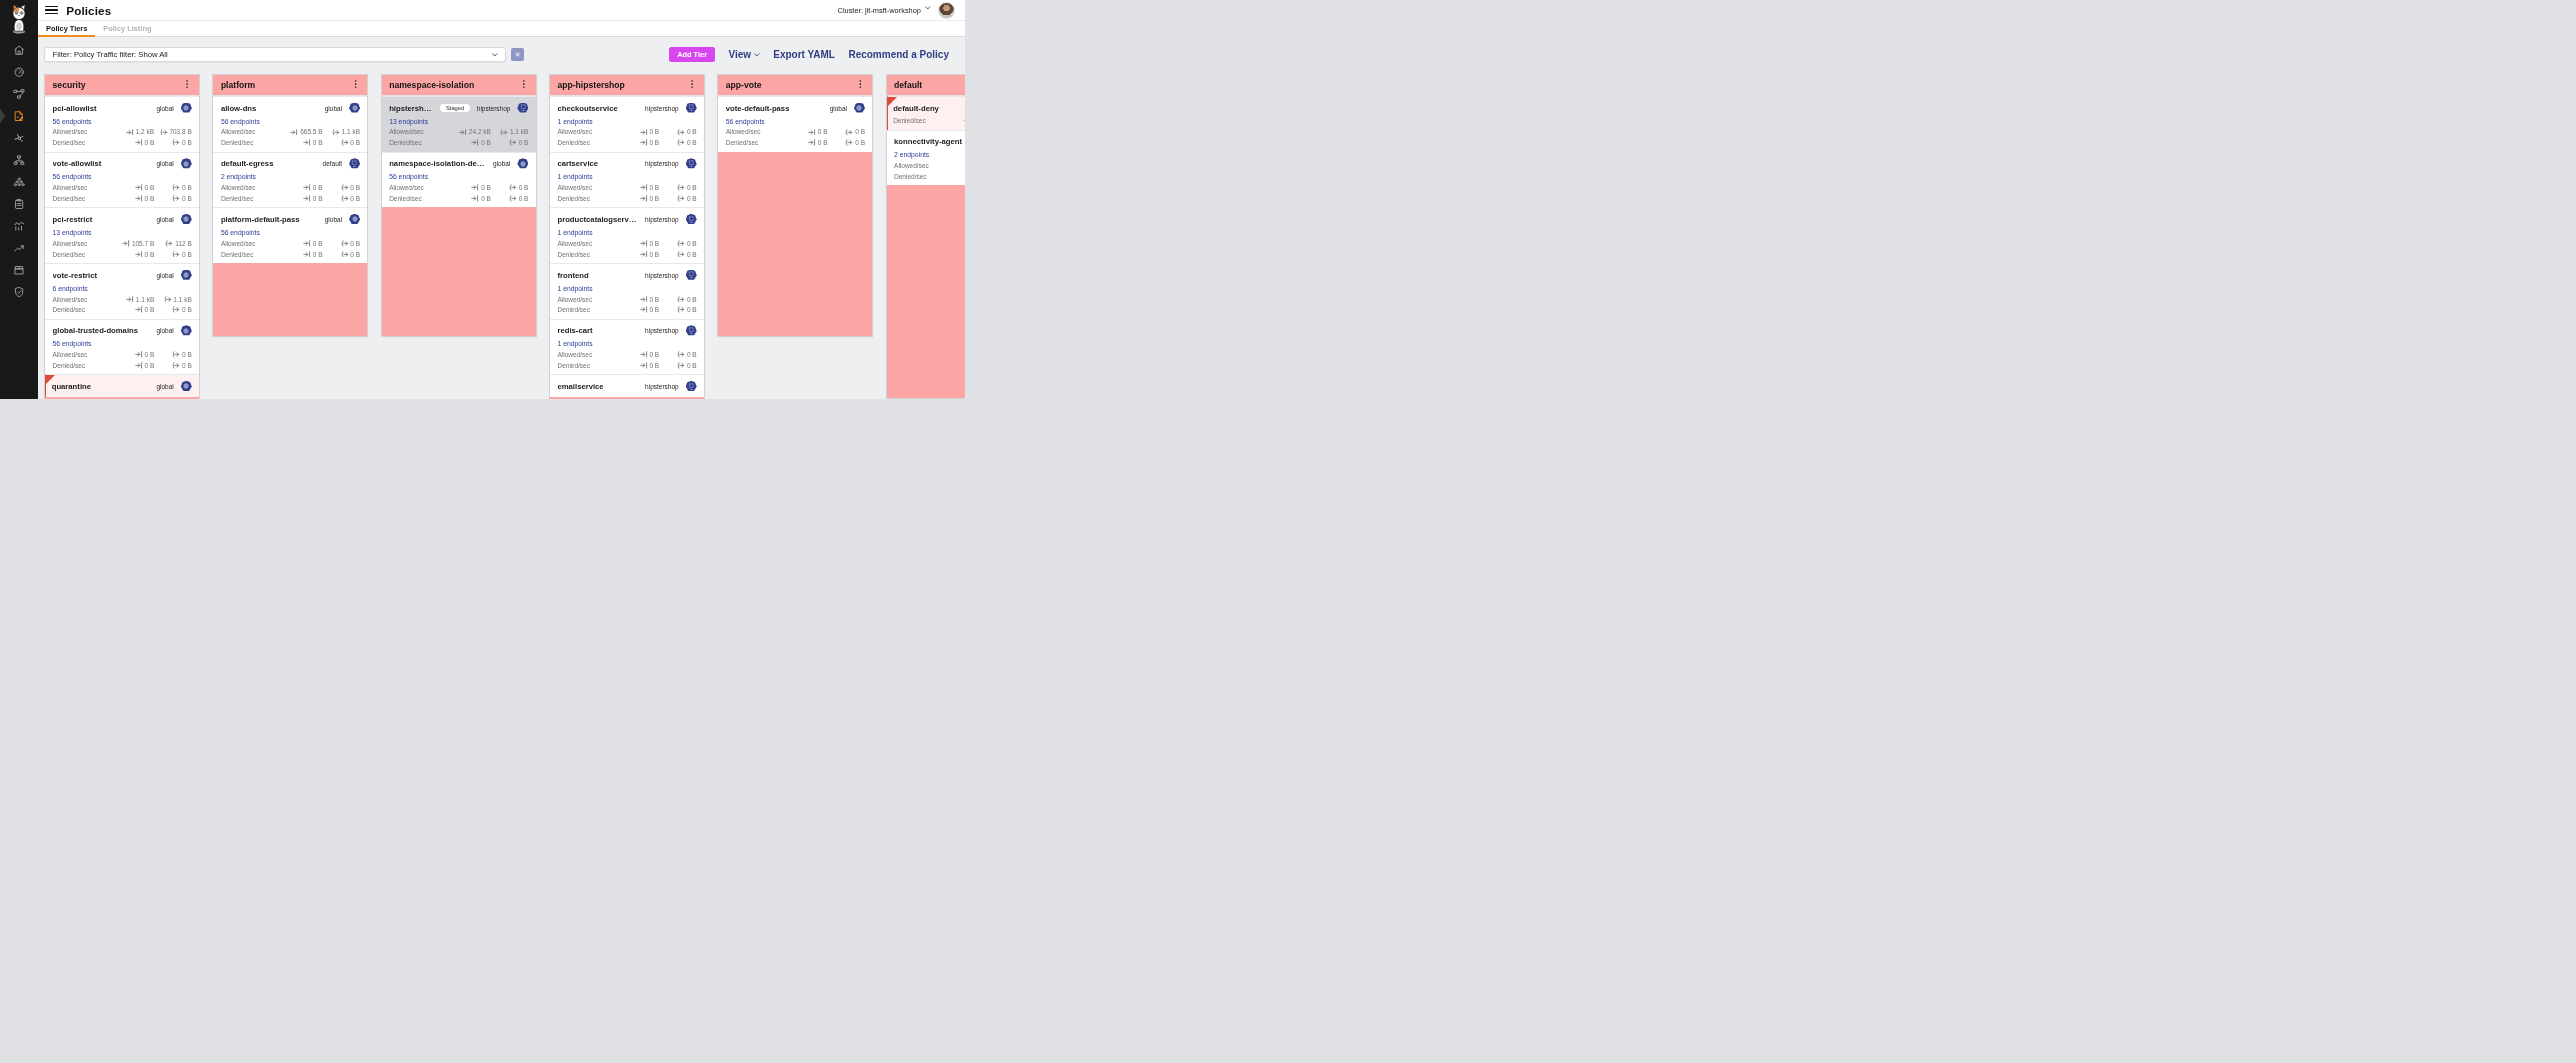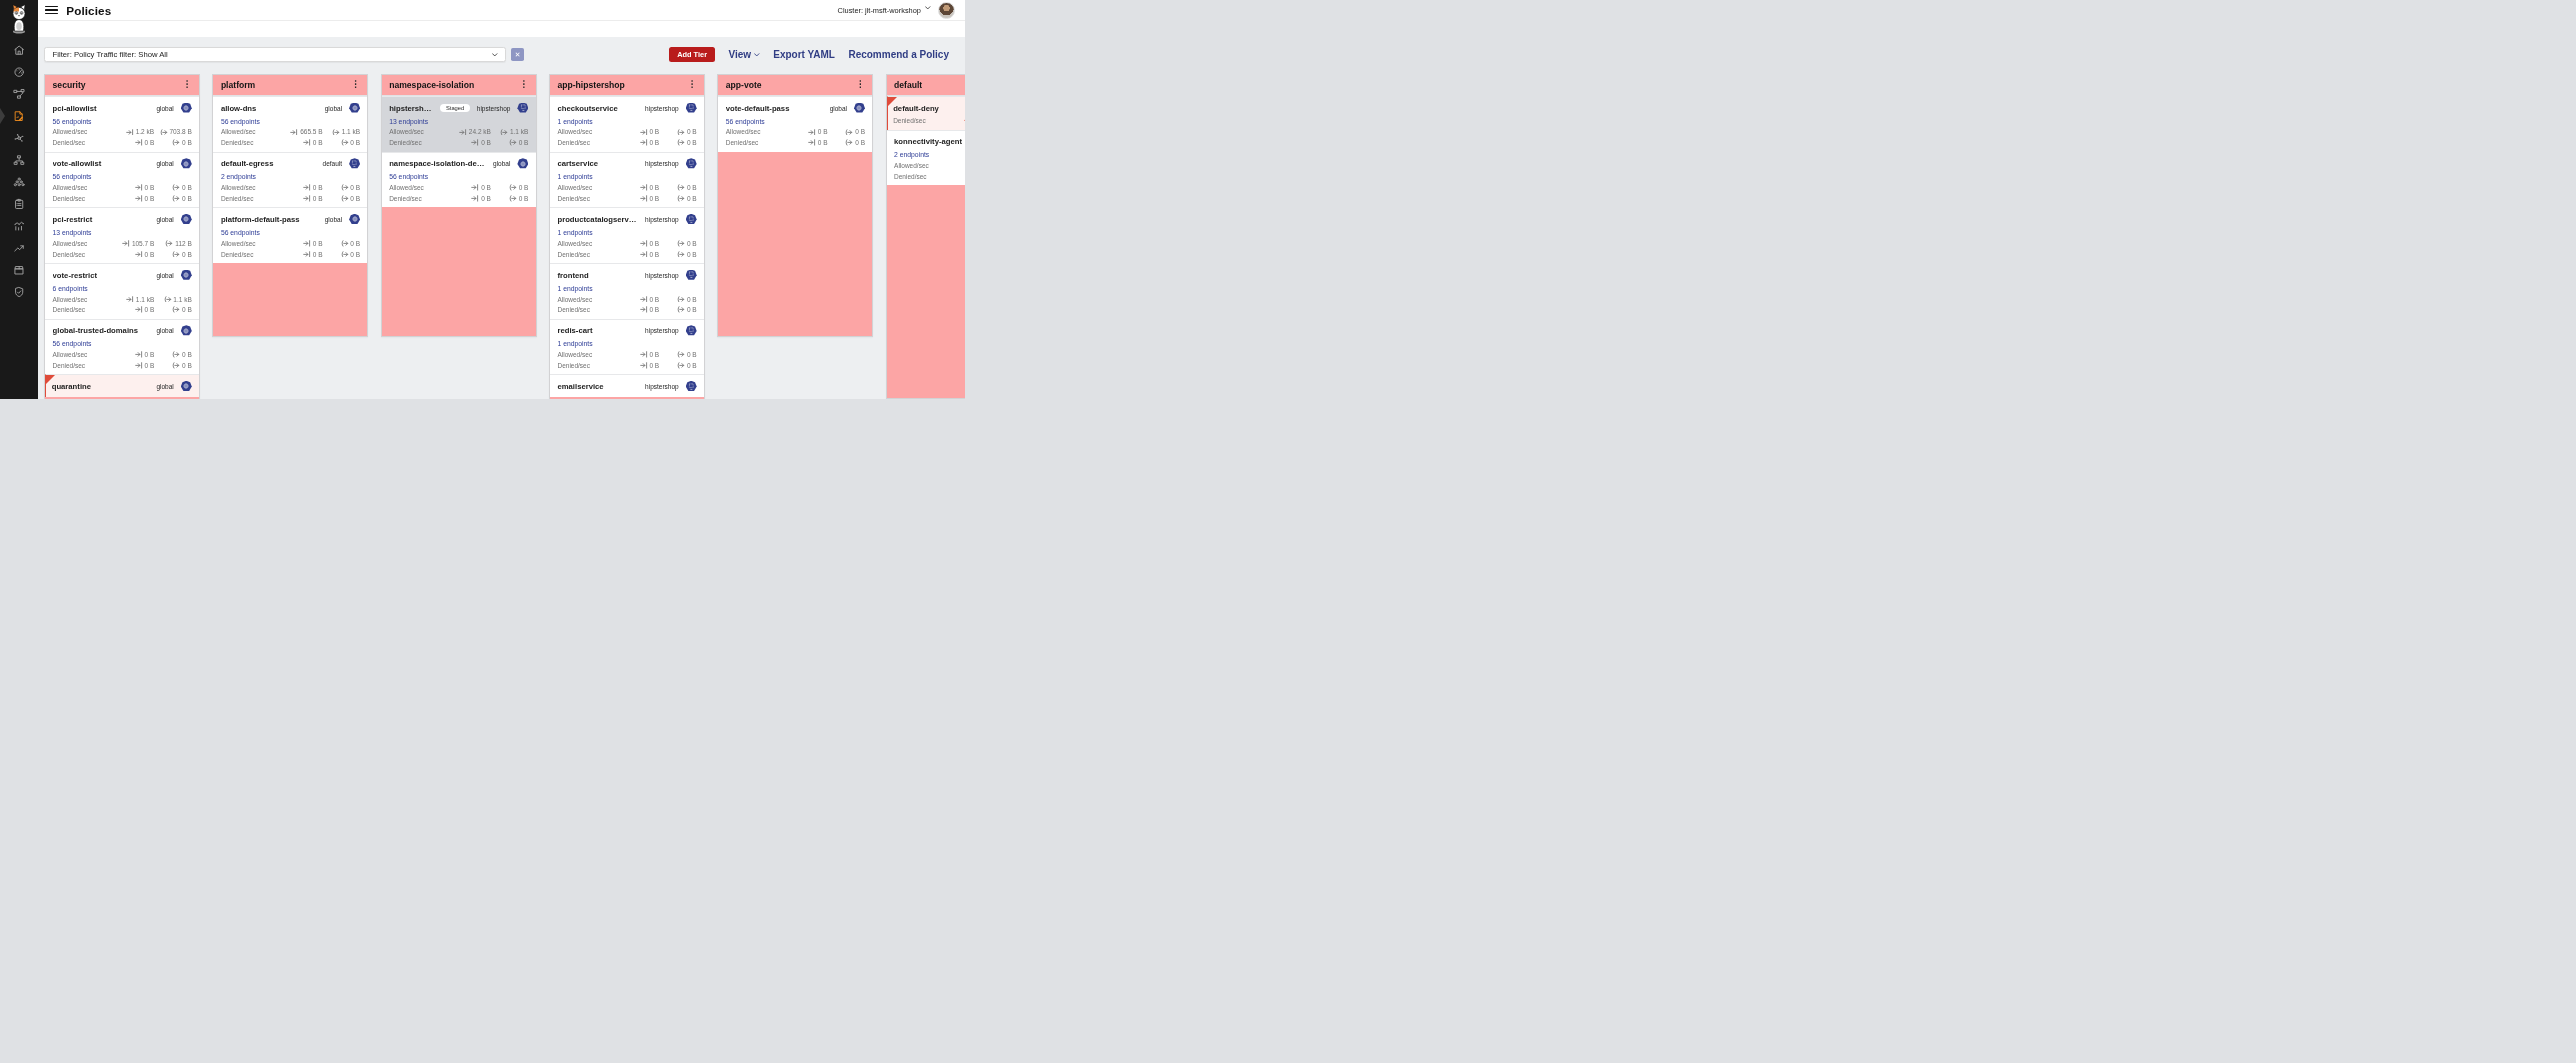--- a/index.html
+++ b/index.html
@@ -31,21 +31,21 @@
   .tab.active { color:#161616; }
   .tab.active::after { content:""; position:absolute; left:0; right:0; bottom:-0.6px; height:1.8px; background:#ef8c1e; }
 
   
   .main { position:absolute; left:38px; right:0; top:37px; bottom:0; }
   .toolbar { position:absolute; top:9.9px; left:6.2px; right:16px; height:15.4px; }
   .filter-box { position:absolute; left:0; top:0; width:462px; height:15.4px; background:#fff; border:0.6px solid #d9d9d9; border-radius:2.5px; box-shadow:0 0.6px 1.2px rgba(0,0,0,.05); display:flex; align-items:center; padding:0 7.4px; font-size:7.7px; color:#1a1a1a; cursor:pointer; }
   .filter-box .chev { margin-left:auto; }
   .clear-btn { position:absolute; left:467px; top:1.2px; width:13px; height:13px; background:#8e96c3; border:none; border-radius:1.8px; color:#fff; font-size:6.8px; line-height:13px; text-align:center; cursor:pointer; }
   .tb-actions { position:absolute; right:0; top:0; height:15.4px; display:flex; align-items:center; gap:13.5px; }
-  .btn-primary { background:#b91c1c; color:#fff; font-size:7.4px; font-weight:600; border:none; border-radius:2.5px; padding:3.1px 8px; cursor:pointer; font-family:inherit; }
+  .btn-primary { background:#d946ef; color:#fff; font-size:7.4px; font-weight:600; border:none; border-radius:2.5px; padding:3.1px 8px; cursor:pointer; font-family:inherit; }
   .link-btn { color:#303d84; font-size:10px; font-weight:600; cursor:pointer; display:flex; align-items:center; gap:3.1px; background:none; border:none; font-family:inherit; }
 
   
   .board { position:absolute; left:6.2px; top:37px; display:flex; gap:12.3px; align-items:flex-start; }
   .tier-col { width:156px; background:#fca5a5; border:0.6px solid #d2d2d4; box-shadow:0 0.6px 1.2px rgba(0,0,0,.04); overflow:hidden; }
   .tier-col.h-standard { min-height:263px; }
   .tier-col.h-tall { height:369px; }
   .tier-col.h-viewport { height:325px; }
   .tier-head { height:21px; display:flex; align-items:center; padding:0 7.4px; border-bottom:0.6px solid #e2e2e4; }
   .tier-name { font-size:8.6px; font-weight:800; color:#151515; }
@@ -206,20 +206,28 @@
       <div class="header-right">
         <div class="cluster-sel">
           <span>Cluster: jlt-msft-workshop</span>
           <svg class="chev" viewBox="0 0 10 6">
               <path d="M1 1 L5 5 L9 1" fill="none" stroke="#333" stroke-width="1.5" stroke-linecap="round"></path>
             </svg>
         </div>
         <div class="avatar"></div>
       </div>
     </div>
+    <div class="tabs">
+      <div class="tab active">
+          <span>Policy Tiers</span>
+        </div>
+      <div class="tab">
+          <span>Policy Listing</span>
+        </div>
+    </div>
   </header>
 
   <div class="main">
     <div class="toolbar">
       <div class="filter-box">
         <span>Filter: Policy Traffic filter: Show All</span>
         <svg class="chev" viewBox="0 0 10 6">
             <path d="M1 1 L5 5 L9 1" fill="none" stroke="#222" stroke-width="1.4" stroke-linecap="round"></path>
           </svg>
       </div>

